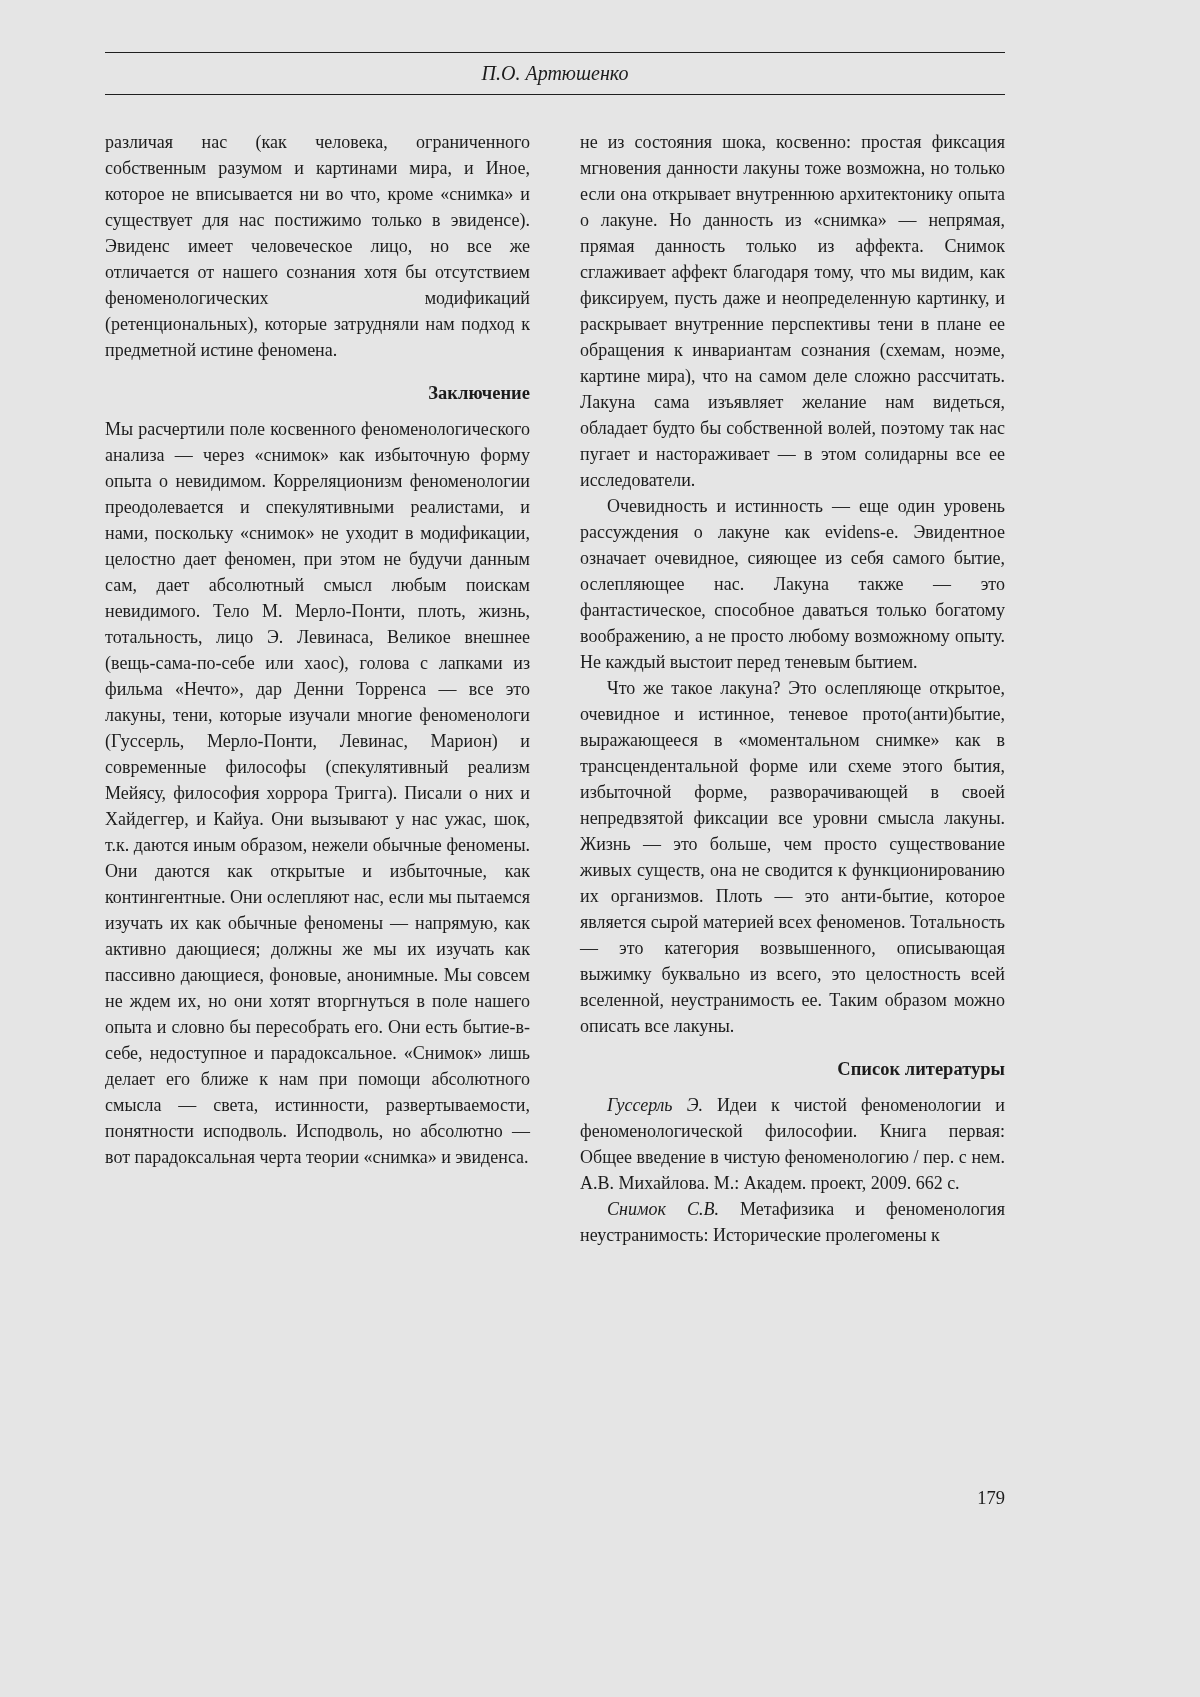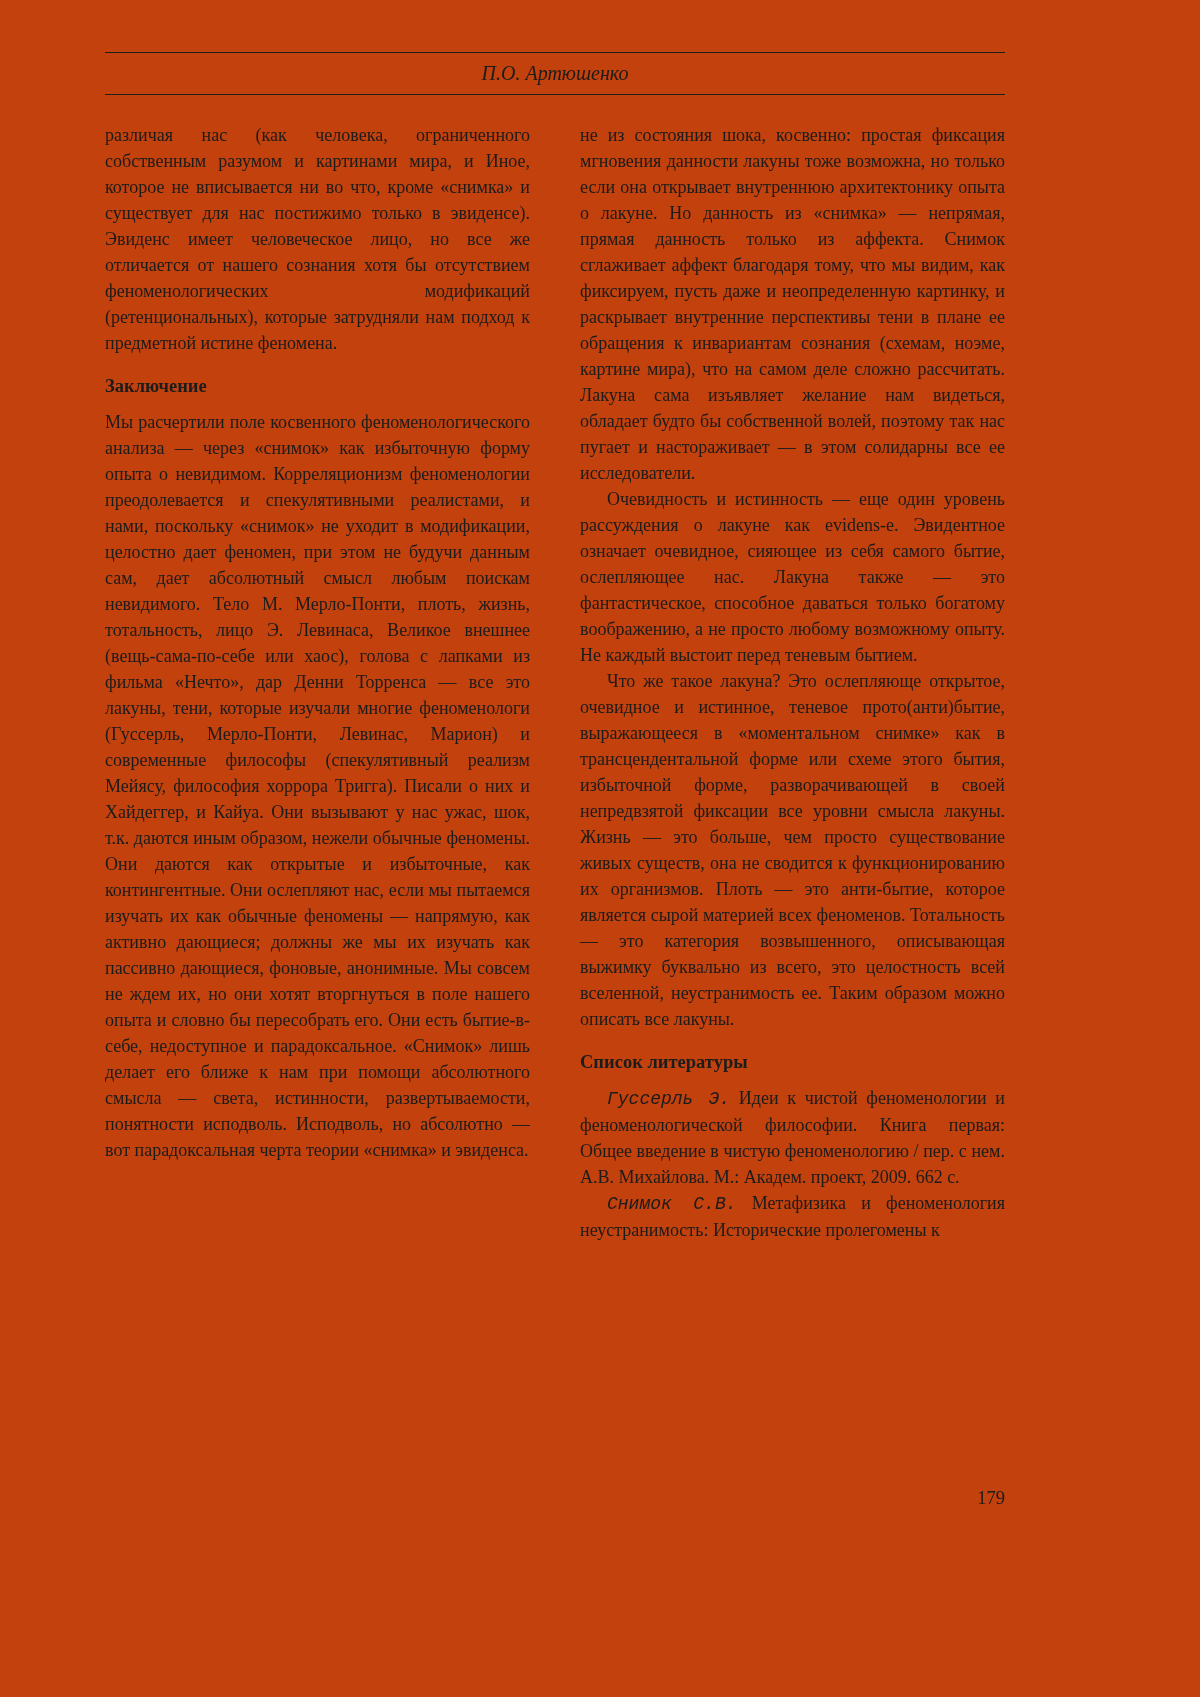--- a/index.html
+++ b/index.html
@@ -4,72 +4,71 @@
 <style>
   html, body {
     margin: 0;
     padding: 0;
     background: #ffffff;
   }
   .page {
     position: relative;
     width: 1200px;
     height: 1697px;
-    background: #c2410c;
+    background: #e5e5e5;
     box-sizing: border-box;
     padding: 52px 195px 0 105px;
     font-family: "Liberation Serif", "DejaVu Serif", serif;
     color: #1c1c1c;
     overflow: hidden;
   }
   .running-head {
     border-top: 1px solid #1f1f1f;
     border-bottom: 1px solid #1f1f1f;
     text-align: center;
     font-style: italic;
     font-size: 20px;
     line-height: 24px;
     padding: 8px 0 9px 0;
   }
   .columns {
     display: flex;
     gap: 50px;
-    margin-top: 27px;
+    margin-top: 34px;
     font-size: 18px;
     line-height: 26px;
     text-align: justify;
     hyphens: auto;
     -webkit-hyphens: auto;
   }
   .col {
     width: 425px;
     box-sizing: border-box;
   }
   .col p {
     margin: 0;
     text-indent: 27px;
   }
   .col p.noindent {
     text-indent: 0;
   }
   .section-heading {
     font-size: 18.5px;
     font-weight: bold;
-    text-align: left;
+    text-align: right;
     margin: 18px 0 11px 0;
     text-indent: 0;
     line-height: 24px;
   }
   .ref {
     margin: 0;
     text-indent: 25px;
   }
   .ref .ref-author {
     font-style: italic;
-    font-family: Liberation Mono, monospace;
   }
   .page-number {
     position: absolute;
     top: 1487px;
     right: 195px;
     font-size: 18.5px;
     line-height: 22px;
     margin-left: 18px;
   }
 </style>

